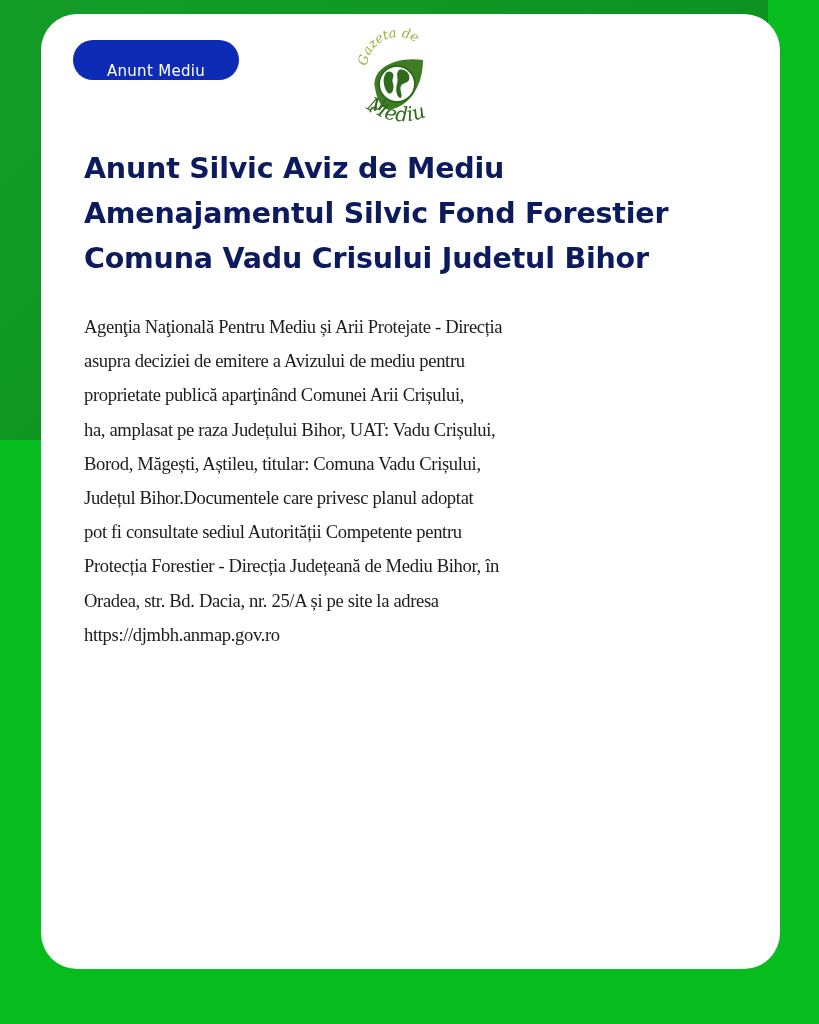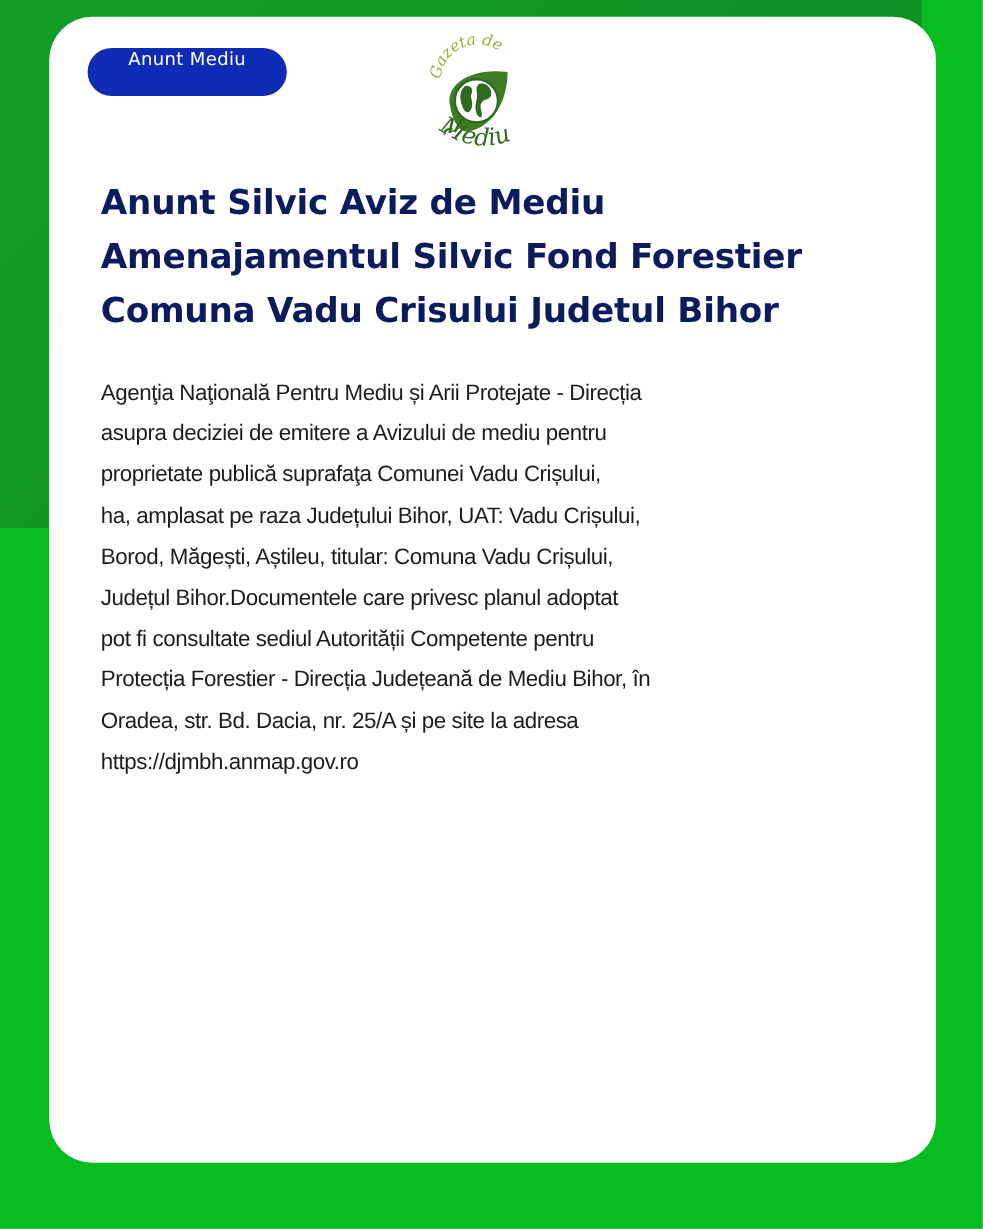--- a/index.html
+++ b/index.html
@@ -37,21 +37,21 @@
       top: 26px;
       width: 166px;
       height: 40px;
       border-radius: 20px;
       background: #0e2bb5;
       color: #ffffff;
       font-family: "DejaVu Sans", sans-serif;
       font-size: 15px;
       letter-spacing: 0.3px;
       display: flex;
-      align-items: flex-start;
+      align-items: flex-end;
       justify-content: center;
     }
     .logo {
       position: absolute;
       left: 308px;
       top: 12px;
       width: 96px;
       height: 110px;
     }
     .title {
@@ -66,21 +66,21 @@
       line-height: 45px;
       color: #0c1a5e;
       letter-spacing: -0.2px;
     }
     .title span { display: block; white-space: nowrap; }
     .body-text {
       position: absolute;
       left: 43px;
       top: 296px;
       width: 670px;
-      font-family: Liberation Sans, sans-serif;
+      font-family: Liberation Serif, serif;
       font-size: 18.6px;
       line-height: 34.2px;
       color: #1c1c1c;
       letter-spacing: -0.35px;
     }
     .body-text span { display: block; white-space: nowrap; }
   </style>
 </head>
 <body>
 
@@ -119,21 +119,21 @@
 
   <h1 class="title">
     <span>Anunt Silvic Aviz de Mediu</span>
     <span>Amenajamentul Silvic Fond Forestier</span>
     <span>Comuna Vadu Crisului Judetul Bihor</span>
   </h1>
 
   <div class="body-text">
     <span>Agenţia Naţională Pentru Mediu și Arii Protejate - Direcția</span>
     <span>asupra deciziei de emitere a Avizului de mediu pentru</span>
-    <span>proprietate publică suprafaţa Comunei Vadu Crișului,</span>
+    <span>proprietate publică aparţinând Comunei Arii Crișului,</span>
     <span>ha, amplasat pe raza Județului Bihor, UAT: Vadu Crișului,</span>
     <span>Borod, Măgești, Aștileu, titular: Comuna Vadu Crișului,</span>
     <span>Județul Bihor.Documentele care privesc planul adoptat</span>
     <span>pot fi consultate sediul Autorității Competente pentru</span>
     <span>Protecția Forestier - Direcția Județeană de Mediu Bihor, în</span>
     <span>Oradea, str. Bd. Dacia, nr. 25/A și pe site la adresa</span>
     <span>https://djmbh.anmap.gov.ro</span>
   </div>
 
 </div>

